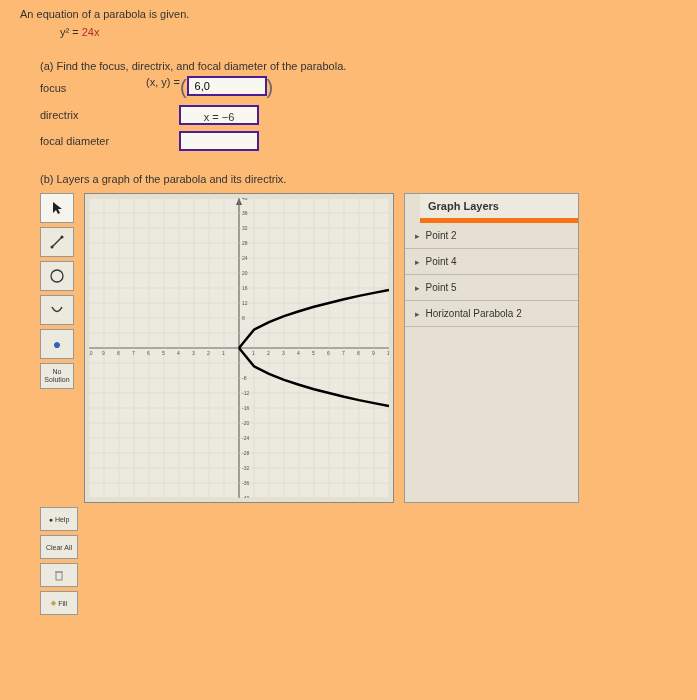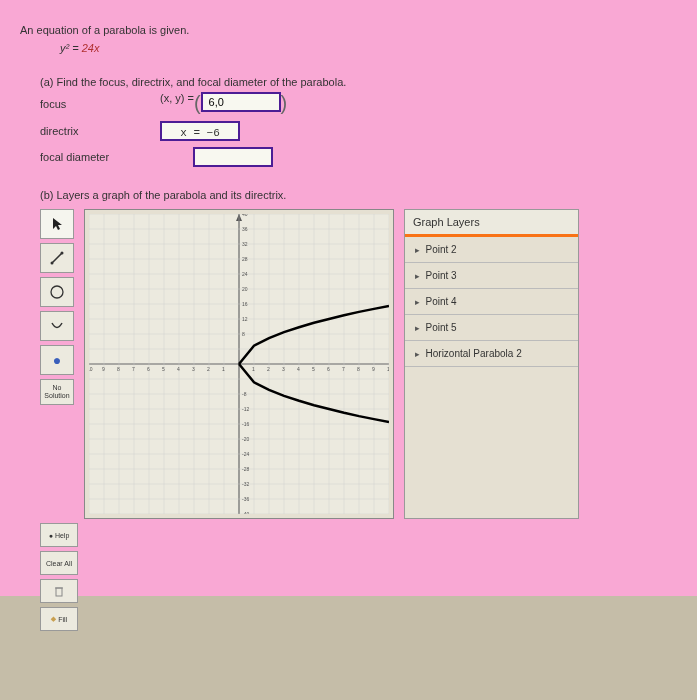--- a/index.html
+++ b/index.html
@@ -6,34 +6,34 @@
   body {
     font-family: Arial, sans-serif;
     background: #c5bda8;
     width: 697px;
     height: 700px;
     overflow: hidden;
     font-size: 11px;
     color: #333;
   }
   .page {
-    background: #f9a8d4;
-    padding: 24px 20px;
-    height: 596px;
+    background: #fdba74;
+    padding: 8px 20px;
+    height: 700px;
   }
   .problem-text { margin-bottom: 6px; }
-  .equation { padding-left: 40px; margin-bottom: 4px; font-style: italic; }
+  .equation { padding-left: 40px; margin-bottom: 4px; }
   .red { color: #b03030; }
   .part { margin-bottom: 4px; padding-left: 20px; margin-top: 22px; }
   .row {
     display: flex;
     align-items: center;
     padding-left: 20px;
     margin-bottom: 6px;
-    gap: 40px;
+    gap: 26px;
   }
   .label { width: 80px; }
   .expr { display: inline-flex; align-items: flex-start; }
   .paren { font-size: 20px; color: #666; }
   .input {
     border: 2px solid #4c1d95;
     background: #f8f8f0;
     height: 20px;
     padding: 2px 6px;
     font-size: 11px;
@@ -76,23 +76,24 @@
     height: 300px;
   }
   svg.grid { position: absolute; top: 0; left: 0; }
   .layers-panel {
     width: 175px;
     background: #e5e0d2;
     border: 1px solid #999;
   }
   .layers-header {
     padding: 6px 8px;
-    font-weight: normal;
-    border-bottom: 3px solid #f97316;
+    font-weight: bold;
+    border-bottom: 5px solid #f97316;
     background: #eceadf;
+    margin-left: 15px;
   }
   .layer-item {
     padding: 7px 10px;
     border-bottom: 1px solid #bbb;
     font-size: 10px;
     display: flex;
     align-items: center;
     gap: 6px;
   }
   .layer-item::before { content: "▸"; font-size: 9px; color: #555; }
@@ -129,21 +130,21 @@
     <span class="expr">
       <span>(x, y) = </span>
       <span class="paren">(</span>
       <input class="input focus" value="6,0" style="">
       <span class="paren">)</span>
     </span>
   </div>
 
   <div class="row">
     <span class="label">directrix</span>
-    <span style="font-family:Liberation Mono, monospace;">
+    <span style="margin-left:33px;">
       <div class="input directrix">x = −6</div>
     </span>
   </div>
 
   <div class="row">
     <span class="label">focal diameter</span>
     <span style="margin-left:33px;">
       <input class="input fd" value="" style="">
     </span>
   </div>
@@ -281,23 +282,20 @@
         </svg>
       </div>
     </div>
 
     <div class="layers-panel">
       <div class="layers-header">Graph Layers</div>
       <div class="layer-item">
           <span>Point 2</span>
         </div>
       <div class="layer-item">
-          <span>Point 3</span>
-        </div>
-      <div class="layer-item">
           <span>Point 4</span>
         </div>
       <div class="layer-item">
           <span>Point 5</span>
         </div>
       <div class="layer-item">
           <span>Horizontal Parabola 2</span>
         </div>
     </div>
   </div>

